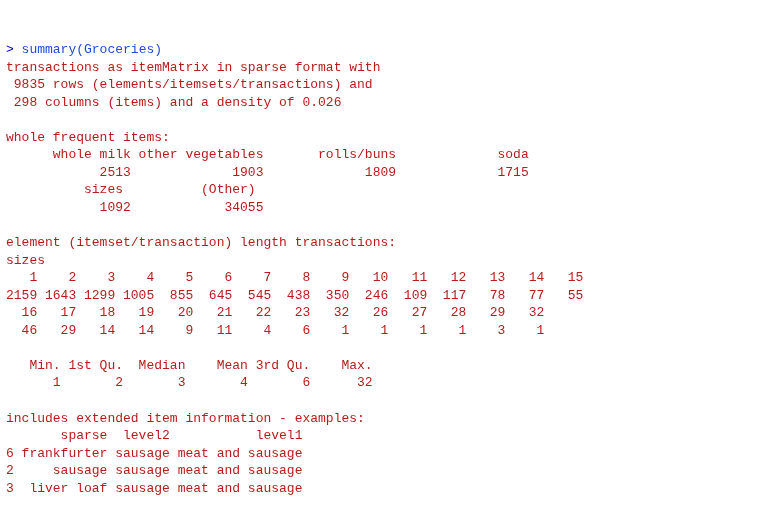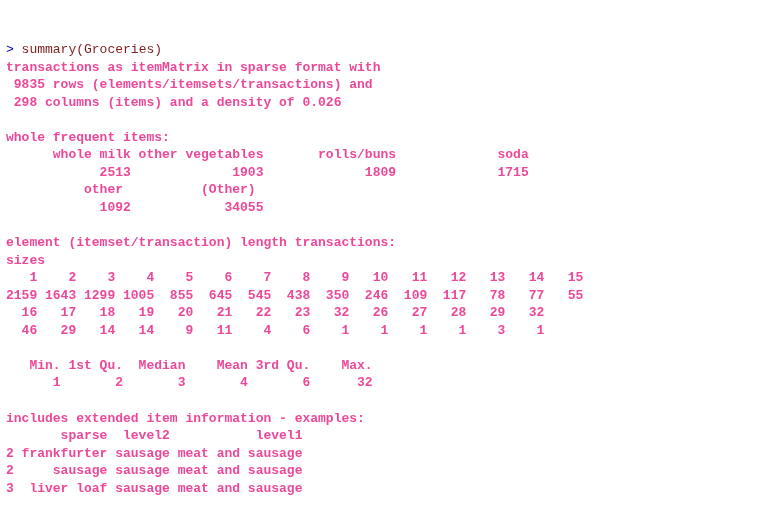--- a/index.html
+++ b/index.html
@@ -8,45 +8,45 @@
     font-family: "Lucida Console", "Courier New", monospace;
     font-size: 13px;
     line-height: 1.35;
     color: #0000CC;
     background: #FFFFFF;
     white-space: pre;
     width: 758px;
     box-sizing: border-box;
   }
   .prompt-gt { color: #0000CC; }
-  .command  { color: #7f1d1d; }
-  .output   { color: #ec4899; font-weight: bold; }
+  .command  { color: #1d4ed8; }
+  .output   { color: #b91c1c; }
 </style>
 </head>
 <body>
 
 <span class="prompt-gt">&gt; </span><span class="command">summary(Groceries)</span>
 <span class="output">transactions as itemMatrix in sparse format with</span>
 <span class="output"> 9835 rows (elements/itemsets/transactions) and</span>
 <span class="output"> 298 columns (items) and a density of 0.026</span>
 
 <span class="output">whole frequent items:</span>
 <span class="output">      whole milk other vegetables       rolls/buns             soda</span>
 <span class="output">            2513             1903             1809             1715</span>
-<span class="output">          other          (Other)</span>
+<span class="output">          sizes          (Other)</span>
 <span class="output">            1092            34055</span>
 
 <span class="output">element (itemset/transaction) length transactions:</span>
 <span class="output">sizes</span>
 <span class="output">   1    2    3    4    5    6    7    8    9   10   11   12   13   14   15</span>
 <span class="output">2159 1643 1299 1005  855  645  545  438  350  246  109  117   78   77   55</span>
 <span class="output">  16   17   18   19   20   21   22   23   32   26   27   28   29   32</span>
 <span class="output">  46   29   14   14    9   11    4    6    1    1    1    1    3    1</span>
 
 <span class="output">   Min. 1st Qu.  Median    Mean 3rd Qu.    Max.</span>
 <span class="output">      1       2       3       4       6      32</span>
 
 <span class="output">includes extended item information - examples:</span>
 <span class="output">       sparse  level2           level1</span>
-<span class="output">2 frankfurter sausage meat and sausage</span>
+<span class="output">6 frankfurter sausage meat and sausage</span>
 <span class="output">2     sausage sausage meat and sausage</span>
 <span class="output">3  liver loaf sausage meat and sausage</span>
 
 
 </body></html>

